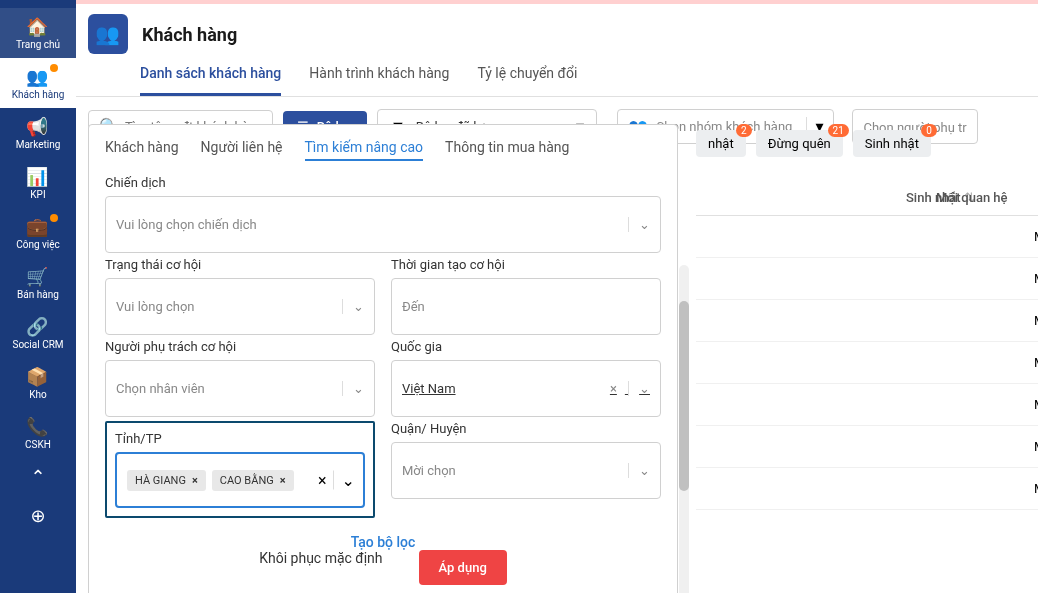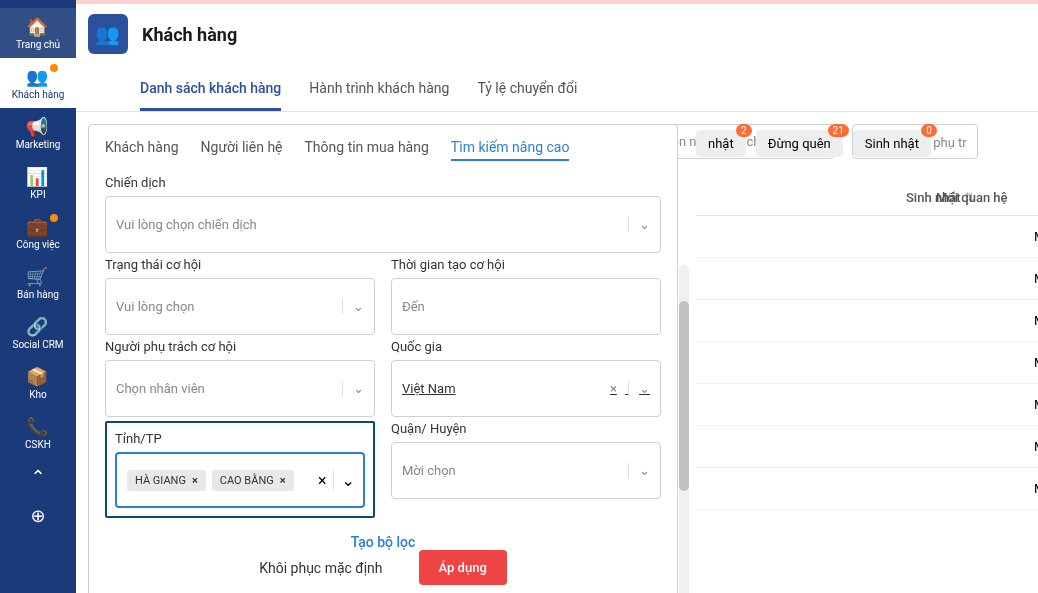--- a/index.html
+++ b/index.html
@@ -8,21 +8,21 @@
 .sidebar-item { width: 100%; display: flex; flex-direction: column; align-items: center; padding: 8px 0; color: #fff; cursor: pointer; position: relative; }
 .sidebar-item.active { background: rgba(255,255,255,0.1); }
 .sidebar-icon { font-size: 18px; margin-bottom: 2px; }
 .sidebar-label { font-size: 10px; text-align: center; }
 .orange-dot { position: absolute; top: 6px; right: 18px; width: 8px; height: 8px; background: #ff8c00; border-radius: 50%; }
 .main { position: absolute; left: 76px; top: 0; right: 0; height: 593px; }
 .topbar { height: 4px; background: #ffd0d0; }
 .header { display: flex; align-items: center; padding: 10px 12px 0; gap: 14px; }
 .header-icon { width: 40px; height: 40px; background: #2c4f9e; border-radius: 6px; display: flex; align-items: center; justify-content: center; color: #fff; font-size: 20px; }
 .header-title { font-size: 18px; font-weight: 700; color: #1a1a1a; }
-.tabs { display: flex; gap: 28px; margin-top: 18px; border-bottom: 1px solid #e0e0e0; padding-left: 64px; }
+.tabs { display: flex; gap: 28px; margin-top: 3px; border-bottom: 1px solid #e0e0e0; padding-left: 64px; }
 .tab { padding: 8px 0 12px; font-size: 14px; color: #555; cursor: pointer; }
 .tab.active { color: #2c4f9e; border-bottom: 3px solid #2c4f9e; font-weight: 500; }
 .toolbar { display: flex; gap: 10px; padding: 12px; align-items: center; }
 .search-box { display: flex; align-items: center; border: 1px solid #d0d0d0; border-radius: 4px; padding: 6px 10px; width: 185px; }
 .search-box input { border: none; outline: none; font-size: 13px; width: 100%; }
 .filter-btn { background: #2c4f9e; color: #fff; border: none; border-radius: 4px; padding: 8px 14px; font-size: 13px; display: flex; align-items: center; gap: 8px; cursor: pointer; font-weight: 500; }
 .saved-filter { display: flex; align-items: center; border: 1px solid #d0d0d0; border-radius: 4px; padding: 7px 12px; gap: 10px; cursor: pointer; width: 220px; justify-content: space-between; }
 .group-select { display: flex; align-items: center; border: 1px solid #d0d0d0; border-radius: 4px; padding: 7px 10px; gap: 8px; cursor: pointer; margin-left: 10px; }
 .assignee-select { border: 1px solid #d0d0d0; border-radius: 4px; padding: 7px 10px; margin-left: 8px; }
 .filter-panel { position: absolute; left: 12px; top: 124px; width: 590px; background: #fff; border: 1px solid #d0d0d0; border-radius: 4px; padding: 14px 16px 16px; z-index: 10; }
@@ -186,22 +186,22 @@
       </div>
     <div class="table-row">
         <div class="td-rel">Mới</div>
       </div>
   </div>
 
   <div class="filter-panel">
     <div class="filter-tabs">
       <div class="filter-tab">Khách hàng</div>
       <div class="filter-tab">Người liên hệ</div>
+      <div class="filter-tab active">Tìm kiếm nâng cao</div>
       <div class="filter-tab">Thông tin mua hàng</div>
-      <div class="filter-tab active">Tìm kiếm nâng cao</div>
     </div>
 
     <div class="filter-row">
       <div class="filter-col" style="flex:0 0 100%;">
         <label class="filter-label">Chiến dịch</label>
         <div class="select-box">
           <span>Vui lòng chọn chiến dịch</span>
           <span class="chev" style="border-left:1px solid #ddd;padding-left:10px;">⌄</span>
         </div>
       </div>
@@ -269,21 +269,21 @@
         <label class="filter-label">Quận/ Huyện</label>
         <div class="select-box">
           <span>Mời chọn</span>
           <span class="chev" style="border-left:1px solid #ddd;padding-left:10px;">⌄</span>
         </div>
       </div>
     </div>
 
     <div class="panel-footer">
       <span class="link-btn">Tạo bộ lọc</span>
-      <div style="display:flex;gap:36px;align-items:center;">
+      <div style="display:flex;gap:36px;">
         <span style="font-size:14px;color:#333;cursor:pointer;">Khôi phục mặc định</span>
         <button class="apply-btn">Áp dụng</button>
       </div>
     </div>
 
     <div class="scrollbar-track">
       <div class="scrollbar-thumb"></div>
     </div>
   </div>
 </div>

